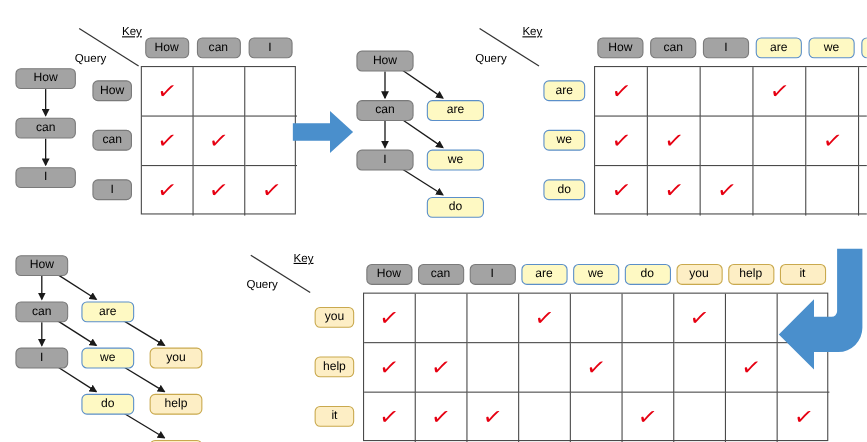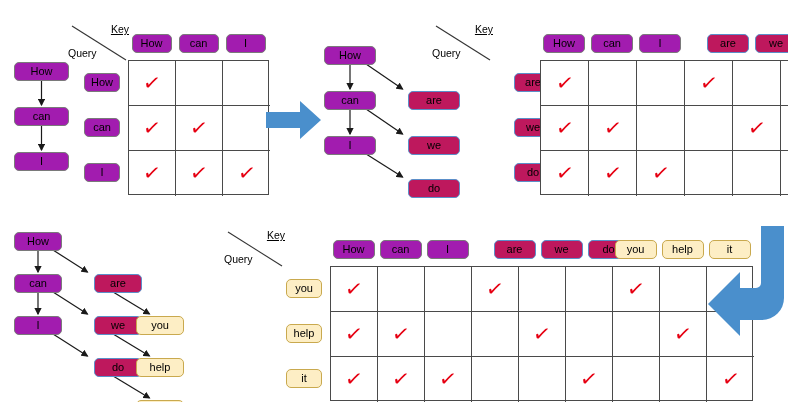--- a/index.html
+++ b/index.html
@@ -12,22 +12,22 @@
 
   
   .tok{
     position:absolute;
     display:flex;align-items:center;justify-content:center;
     height:19px;border-radius:5px;
     font-size:11px;line-height:1;
     box-sizing:border-box;
     white-space:nowrap;
   }
-  .tok.gray  {background:#a21caf;border:1.3px solid #7a7a7a;color:#000;}
-  .tok.blue  {background:#be185d;border:1.3px solid #5b8fc9;color:#000;margin-left:20px;}
+  .tok.gray  {background:#a3a3a3;border:1.3px solid #7a7a7a;color:#000;}
+  .tok.blue  {background:#fef9c3;border:1.3px solid #5b8fc9;color:#000;}
   .tok.yellow{background:#fdeec5;border:1.3px solid #c9a94e;color:#000;}
 
   
   .matrix{position:absolute;}
   .mgrid{position:absolute;border:1.6px solid #4a4a4a;box-sizing:border-box;background:#fff;}
   .mcell{
     position:absolute;box-sizing:border-box;
     border-right:1.3px solid #4a4a4a;border-bottom:1.3px solid #4a4a4a;
     display:flex;align-items:center;justify-content:center;
   }

